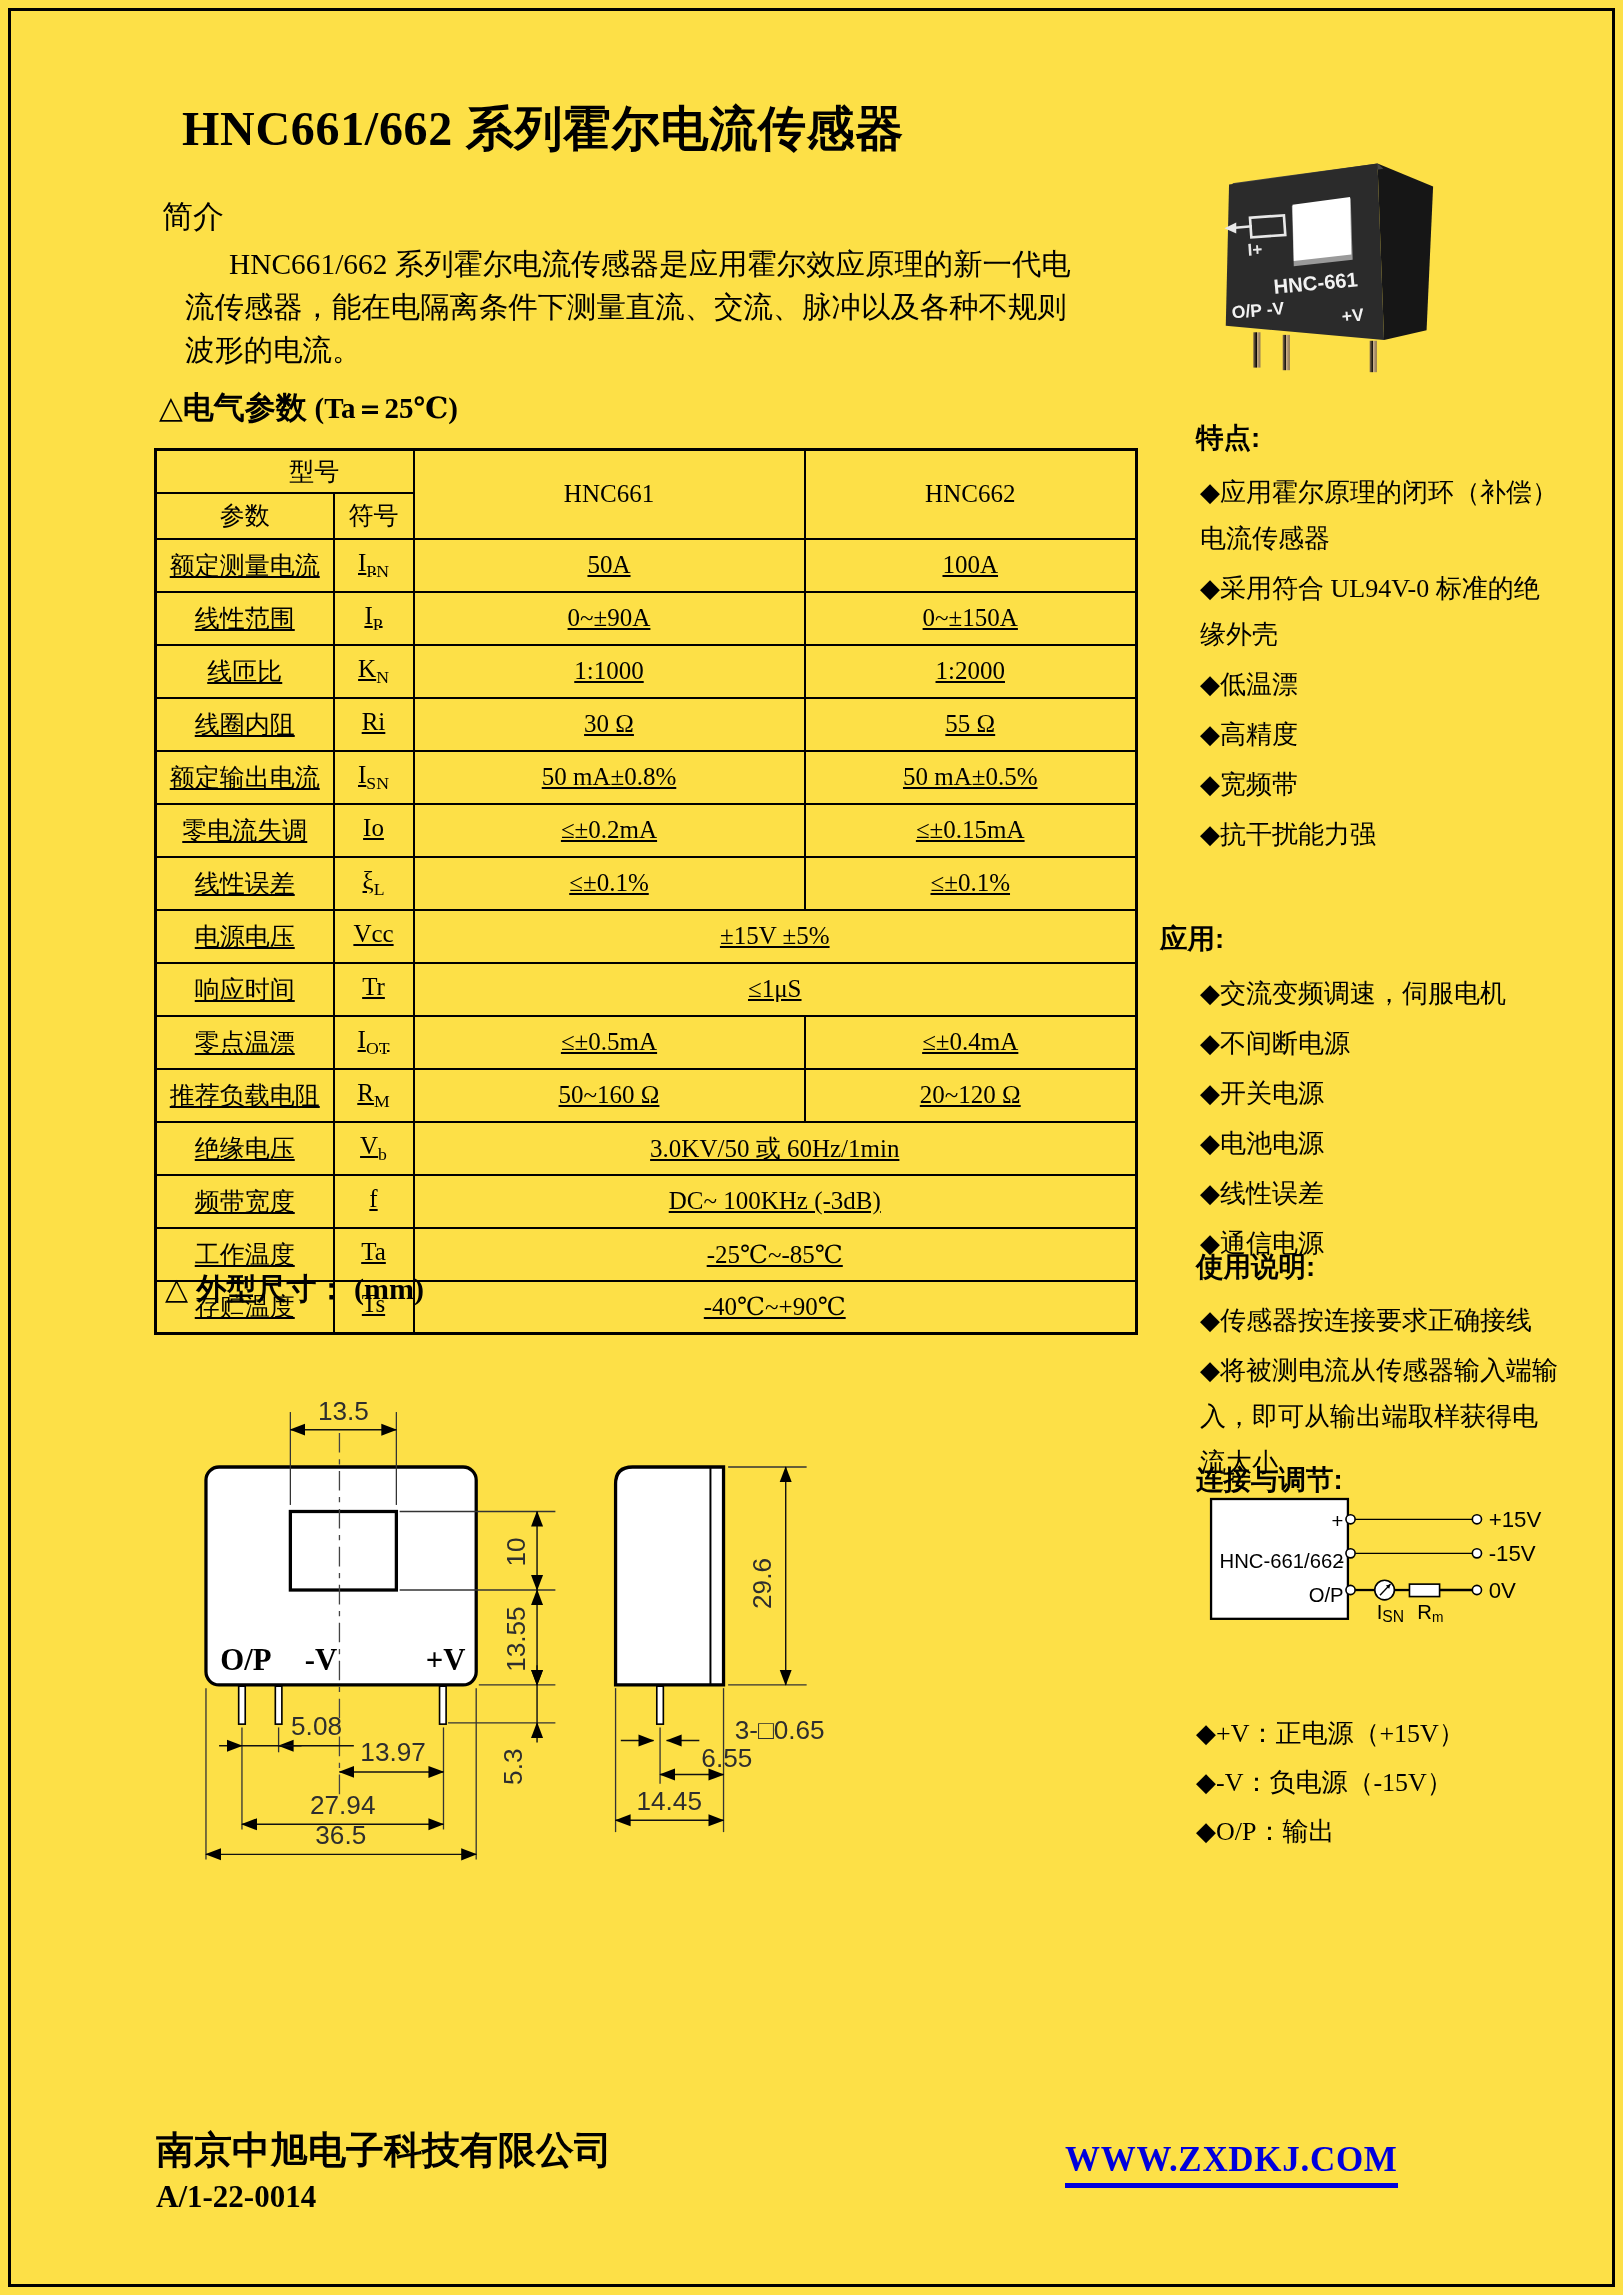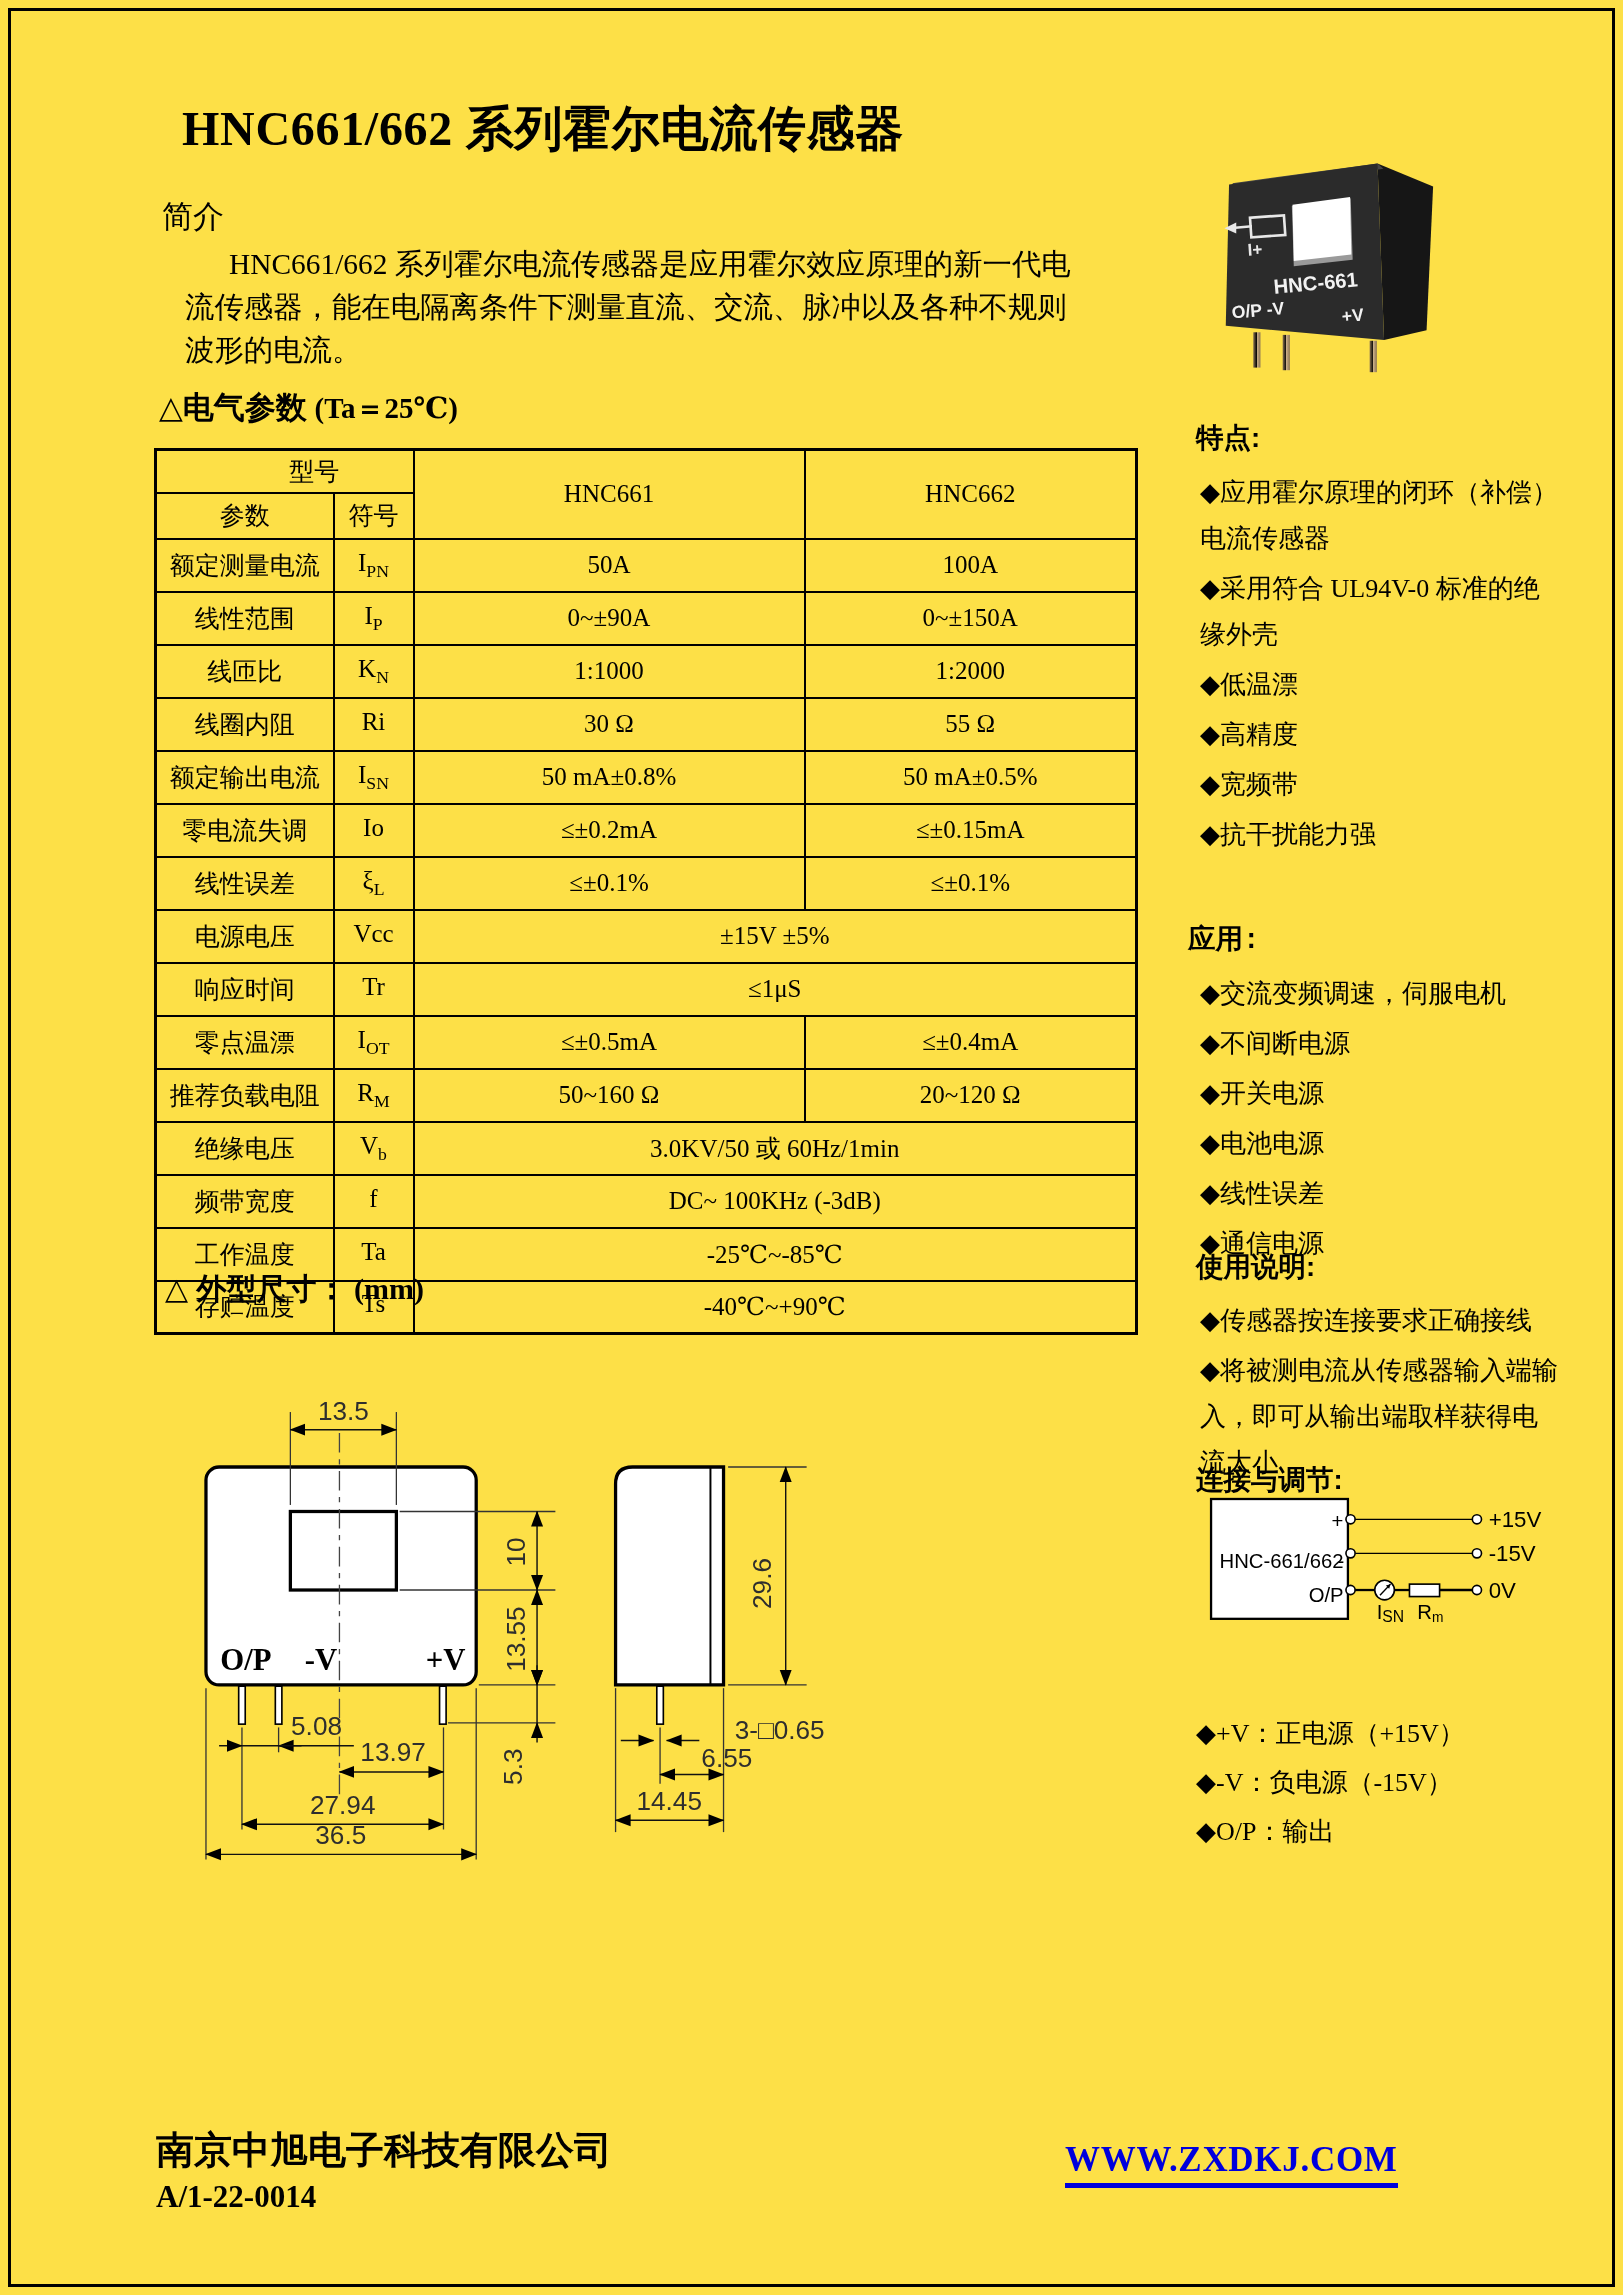--- a/index.html
+++ b/index.html
@@ -19,21 +19,21 @@
 
   table.spec{position:absolute;left:154px;top:448px;border-collapse:collapse;table-layout:fixed;
              width:982px;border:3.9px solid #000;}
   table.spec td{border:2.6px solid #000;text-align:center;vertical-align:middle;
                 font-size:25px;padding:0;overflow:hidden;}
   td.param{text-align:left;padding-left:6.5px;font-size:26px;}
   td.modelcell{text-indent:59px;font-size:27.5px;}
   td.sym{font-size:29px;}
   td.val{font-size:25px;}
   .sub{font-size:17.7px;vertical-align:-5.9px;}
-  tr.hr1{height:43px;} tr.hr2{height:46px;} tr.r{height:53px;}
+  tr.hr1{height:43px;} tr.hr2{height:46px;} tr.r{height:53px;text-decoration:underline;}
 
   .outline-h{left:165px;top:1269px;font-size:30px;font-weight:bold;white-space:nowrap;}
   .outline-h .main{font-family:"Liberation Sans","DejaVu Sans",sans-serif;}
 
   .side-h{font-family:"Liberation Sans","DejaVu Sans",sans-serif;font-size:27.5px;font-weight:bold;white-space:nowrap;}
   .side-list{width:368px;font-size:26px;line-height:46px;}
   .side-list div{margin:4px;}
   .conn-notes{width:368px;font-size:26px;line-height:49px;white-space:nowrap;}
 
   .footer-co{left:156px;top:2125px;font-size:38px;font-weight:bold;
@@ -301,21 +301,21 @@
   <div class="abs side-h" style="left:1196px;top:420px;">特点:</div>
   <div class="abs side-list" style="left:1196px;top:466px;">
     <div>◆应用霍尔原理的闭环（补偿）电流传感器</div>
     <div>◆采用符合 UL94V-0 标准的绝缘外壳</div>
     <div>◆低温漂</div>
     <div>◆高精度</div>
     <div>◆宽频带</div>
     <div>◆抗干扰能力强</div>
   </div>
 
-  <div class="abs side-h" style="left:1188px;top:921px;font-family:Liberation Mono, monospace;">应用:</div>
+  <div class="abs side-h" style="left:1160px;top:921px;">应用:</div>
   <div class="abs side-list" style="left:1196px;top:967px;">
     <div>◆交流变频调速，伺服电机</div>
     <div>◆不间断电源</div>
     <div>◆开关电源</div>
     <div>◆电池电源</div>
     <div>◆线性误差</div>
     <div>◆通信电源</div>
   </div>
 
   <div class="abs side-h" style="left:1196px;top:1249px;">使用说明:</div>

